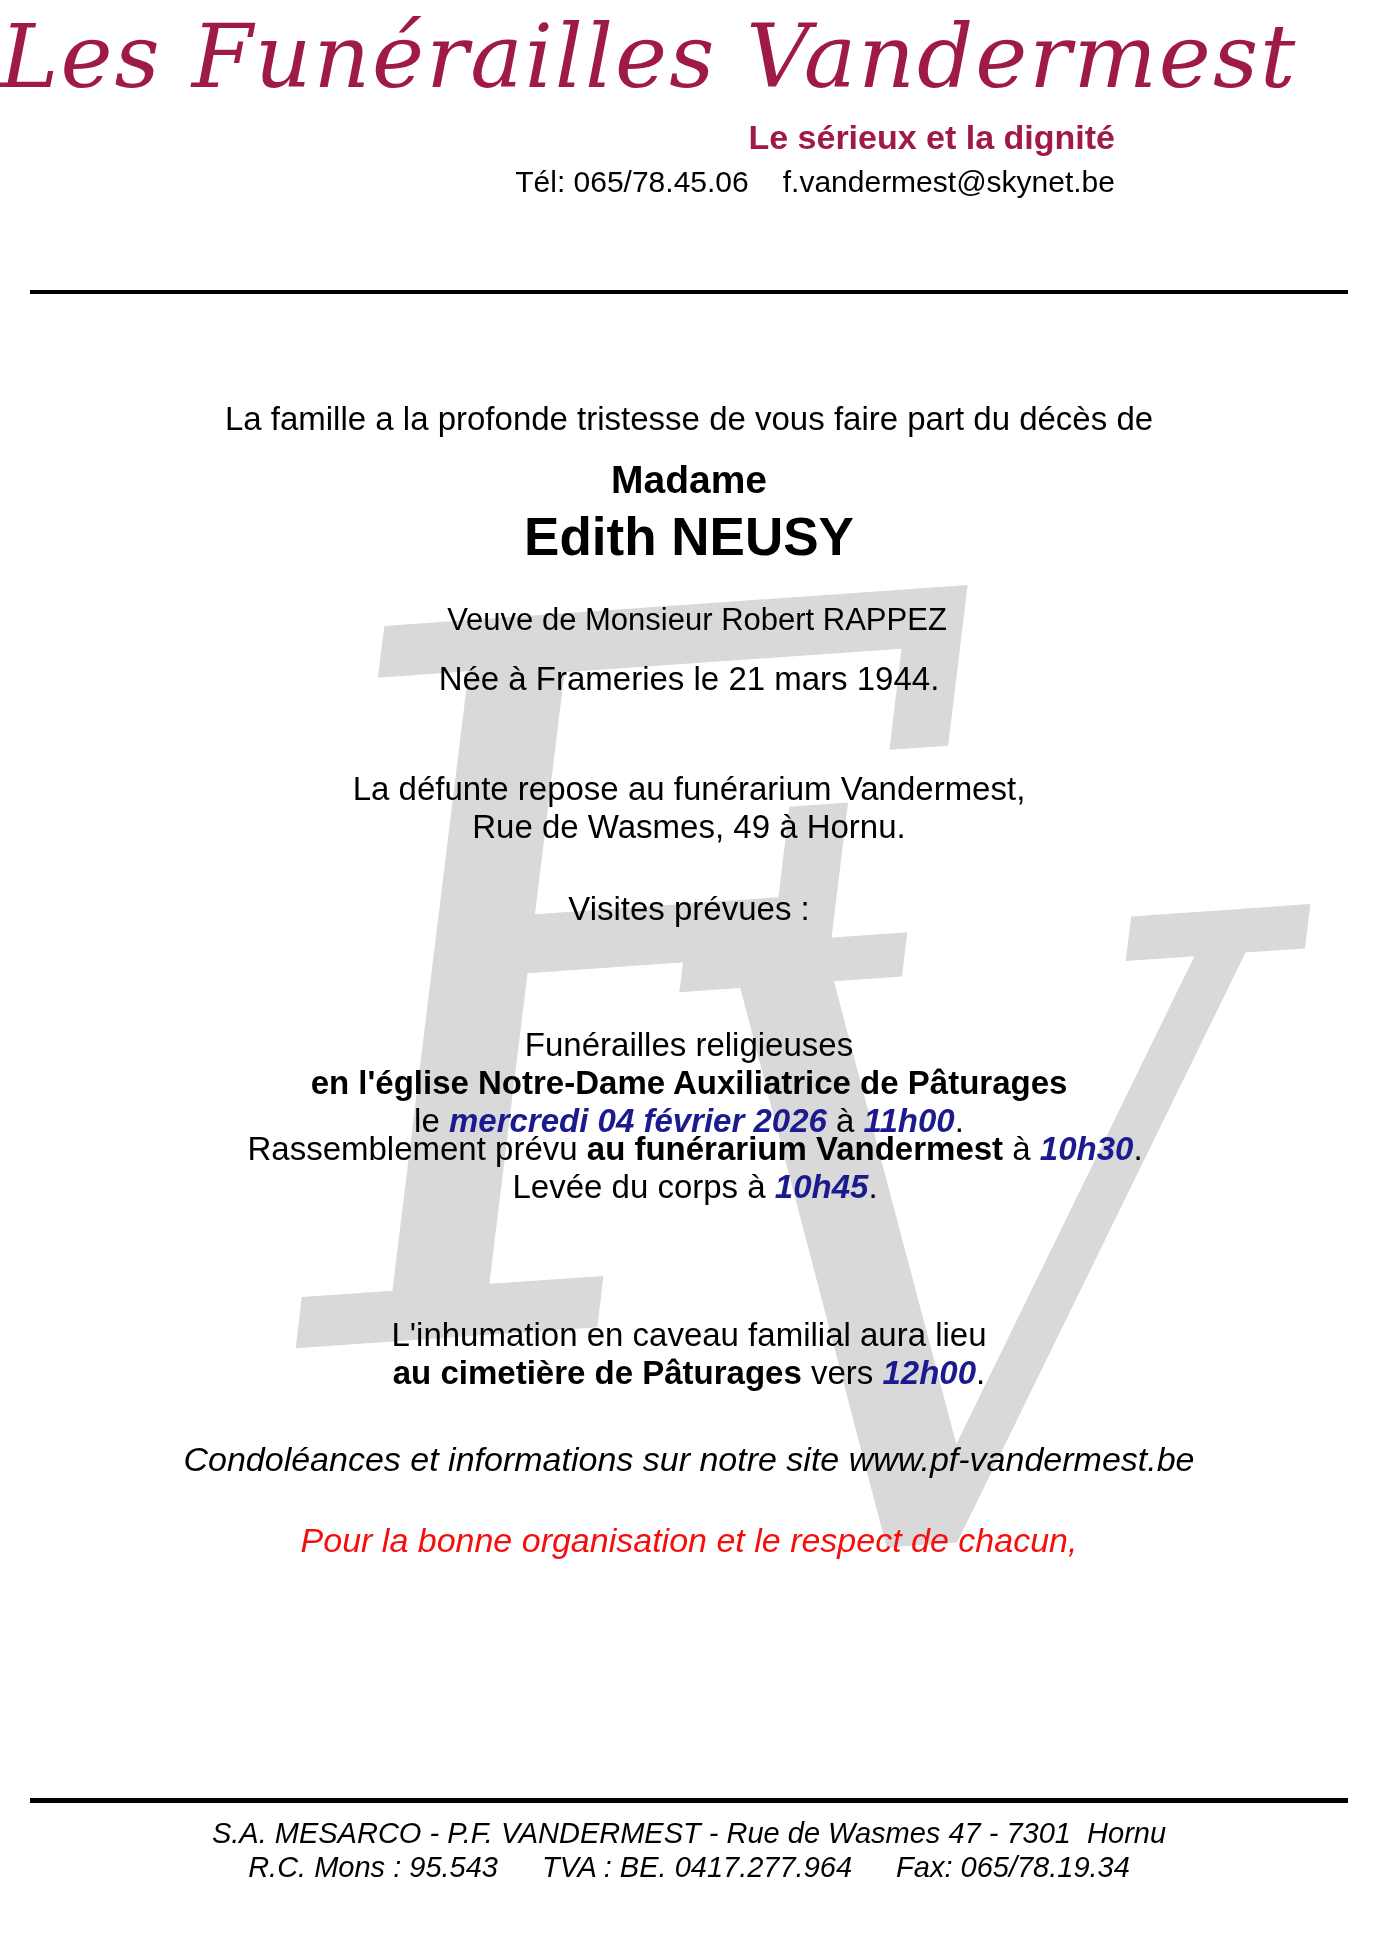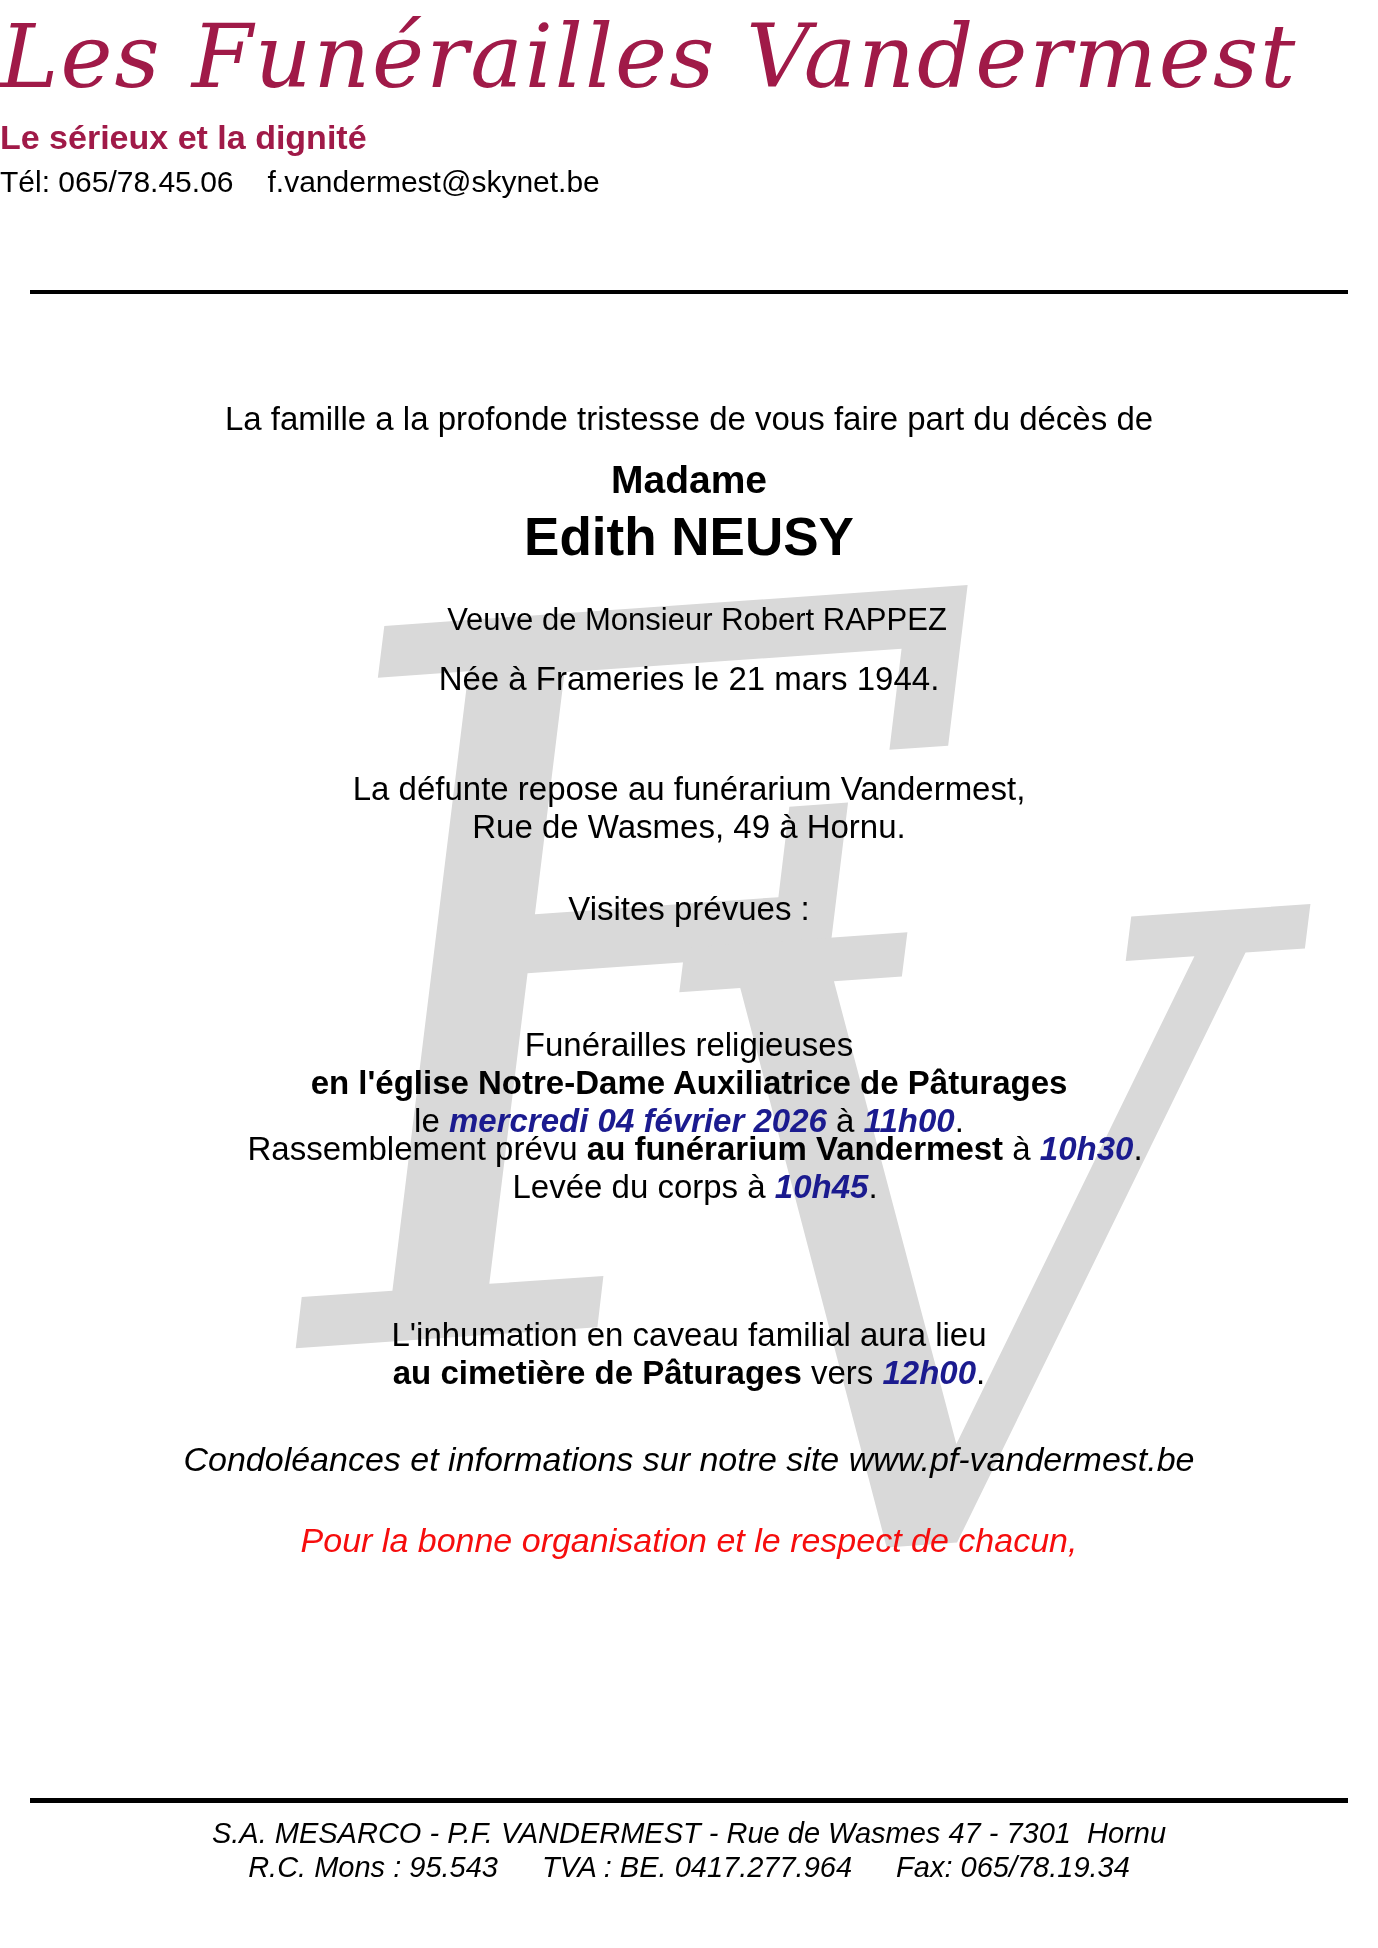--- a/index.html
+++ b/index.html
@@ -7,21 +7,21 @@
     width: 1378px; height: 1948px;
     background: #ffffff;
     font-family: "Liberation Sans", sans-serif;
     color: #000;
     position: relative;
     overflow: hidden;
   }
   .abs { position: absolute; left: 0; width: 100%; text-align: center; z-index: 2; }
 
   
-  .header-col { position: absolute; left: 0; top: 0; width: 1115px; text-align: left; z-index: 2; }
+  .header-col { position: absolute; left: 0; top: 0; width: 1115px; text-align: right; z-index: 2; }
   .brand {
     margin-top: 2px;
     font-family: "DejaVu Serif", serif;
     font-style: italic;
     font-size: 88px;
     line-height: 1.25;
     color: var(--brand);
     letter-spacing: 2px;
     white-space: nowrap;
   }

